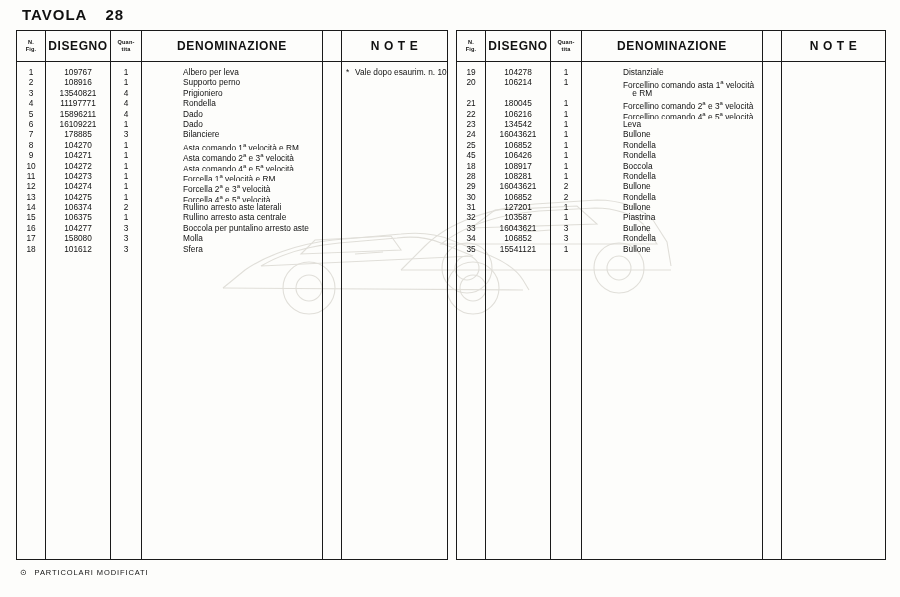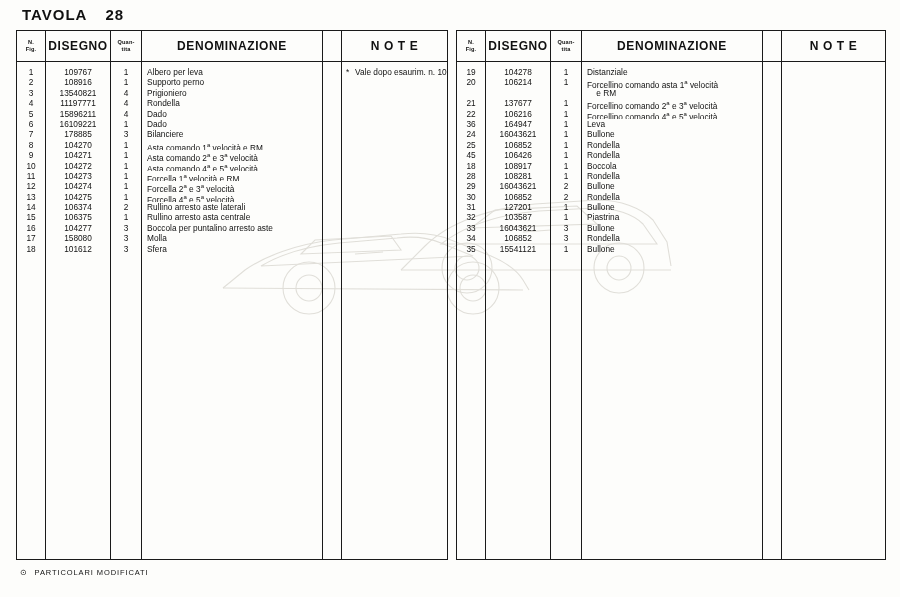--- a/index.html
+++ b/index.html
@@ -104,21 +104,21 @@
     height: 100%;
     box-sizing: border-box;
   }
   .rowline {
     height: 10.4px;
     white-space: nowrap;
     overflow: hidden;
   }
   .ta-c { text-align: center; }
 
-  .den-line { padding-left: 5px; }
+  .den-line { padding-left: 5px; margin-left: 36px; }
   .note-line { padding-left: 4px; }
   .note-star { display: inline-block; width: 9px; }
 
   sup.ord { font-size: 6px; vertical-align: super; }
 
   
   .footer {
     position: absolute;
     left: 20px;
     top: 568px;
@@ -305,43 +305,43 @@
       </thead>
       <tbody>
         <tr>
           <td>
               <div class="cell-inner" id="right-fig">
                 <div class="rowline ta-c">19</div>
                 <div class="rowline ta-c">20</div>
                 <div class="rowline ta-c">&nbsp;</div>
                 <div class="rowline ta-c">21</div>
                 <div class="rowline ta-c">22</div>
-                <div class="rowline ta-c">36</div>
+                <div class="rowline ta-c">23</div>
                 <div class="rowline ta-c">24</div>
                 <div class="rowline ta-c">25</div>
                 <div class="rowline ta-c">45</div>
                 <div class="rowline ta-c">18</div>
                 <div class="rowline ta-c">28</div>
                 <div class="rowline ta-c">29</div>
                 <div class="rowline ta-c">30</div>
                 <div class="rowline ta-c">31</div>
                 <div class="rowline ta-c">32</div>
                 <div class="rowline ta-c">33</div>
                 <div class="rowline ta-c">34</div>
                 <div class="rowline ta-c">35</div>
               </div>
             </td>
           <td>
               <div class="cell-inner" id="right-dis">
                 <div class="rowline ta-c">104278</div>
                 <div class="rowline ta-c">106214</div>
                 <div class="rowline ta-c">&nbsp;</div>
-                <div class="rowline ta-c">137677</div>
+                <div class="rowline ta-c">180045</div>
                 <div class="rowline ta-c">106216</div>
-                <div class="rowline ta-c">164947</div>
+                <div class="rowline ta-c">134542</div>
                 <div class="rowline ta-c">16043621</div>
                 <div class="rowline ta-c">106852</div>
                 <div class="rowline ta-c">106426</div>
                 <div class="rowline ta-c">108917</div>
                 <div class="rowline ta-c">108281</div>
                 <div class="rowline ta-c">16043621</div>
                 <div class="rowline ta-c">106852</div>
                 <div class="rowline ta-c">127201</div>
                 <div class="rowline ta-c">103587</div>
                 <div class="rowline ta-c">16043621</div>

